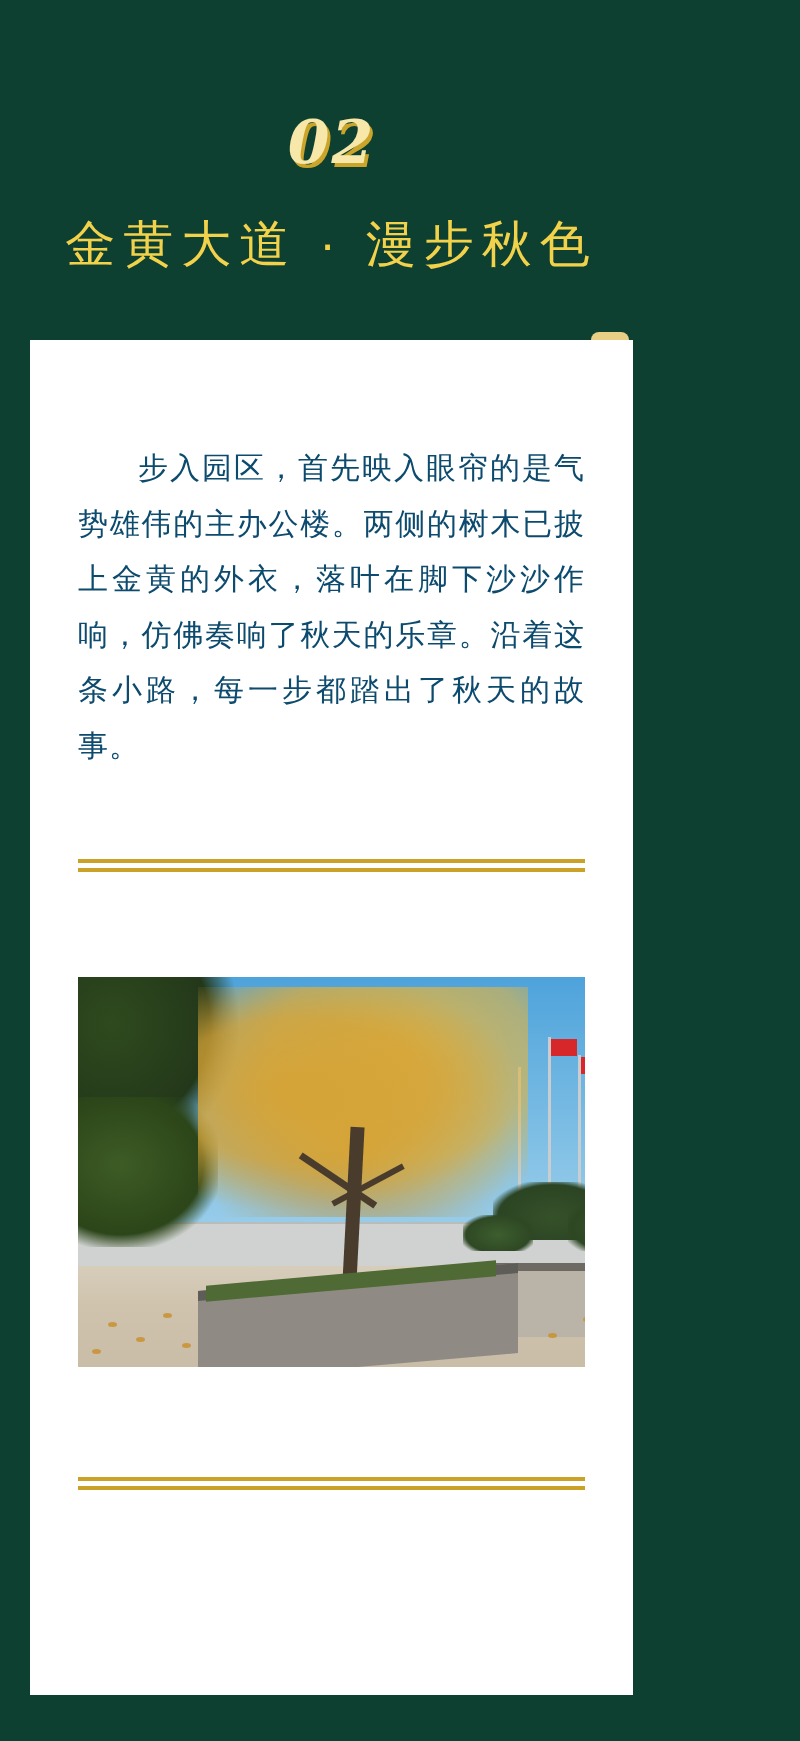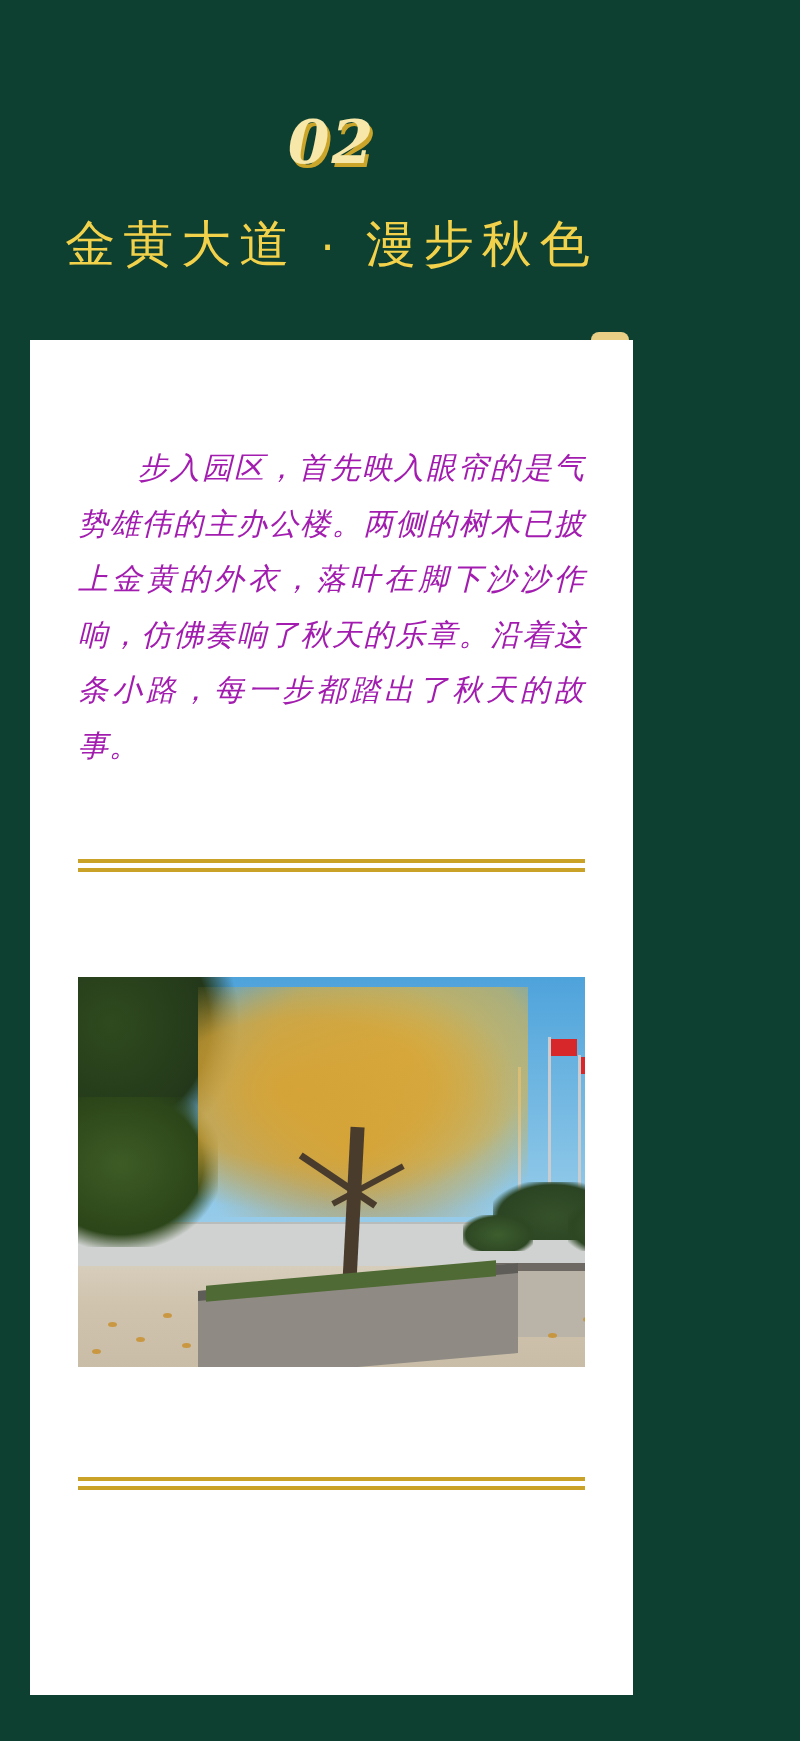--- a/index.html
+++ b/index.html
@@ -63,28 +63,27 @@
   .card {
     position: relative;
     margin: 0 30px 0 30px;
     background: #ffffff;
     min-height: 1355px;
     padding: 0;
   }
 
   
   .body-text {
-    color: #a21caf;
+    color: #0c4a6e;
     font-size: 30px;
     line-height: 1.85;
     letter-spacing: 1px;
     text-indent: 2em;
     padding: 100px 48px 0 48px;
     text-align: justify;
-    font-style: italic;
   }
 
   
   .divider {
     margin: 86px 48px 0 48px;
     height: 14px;
   }
   .divider .line {
     height: 4px;
     background: #c9a227;

